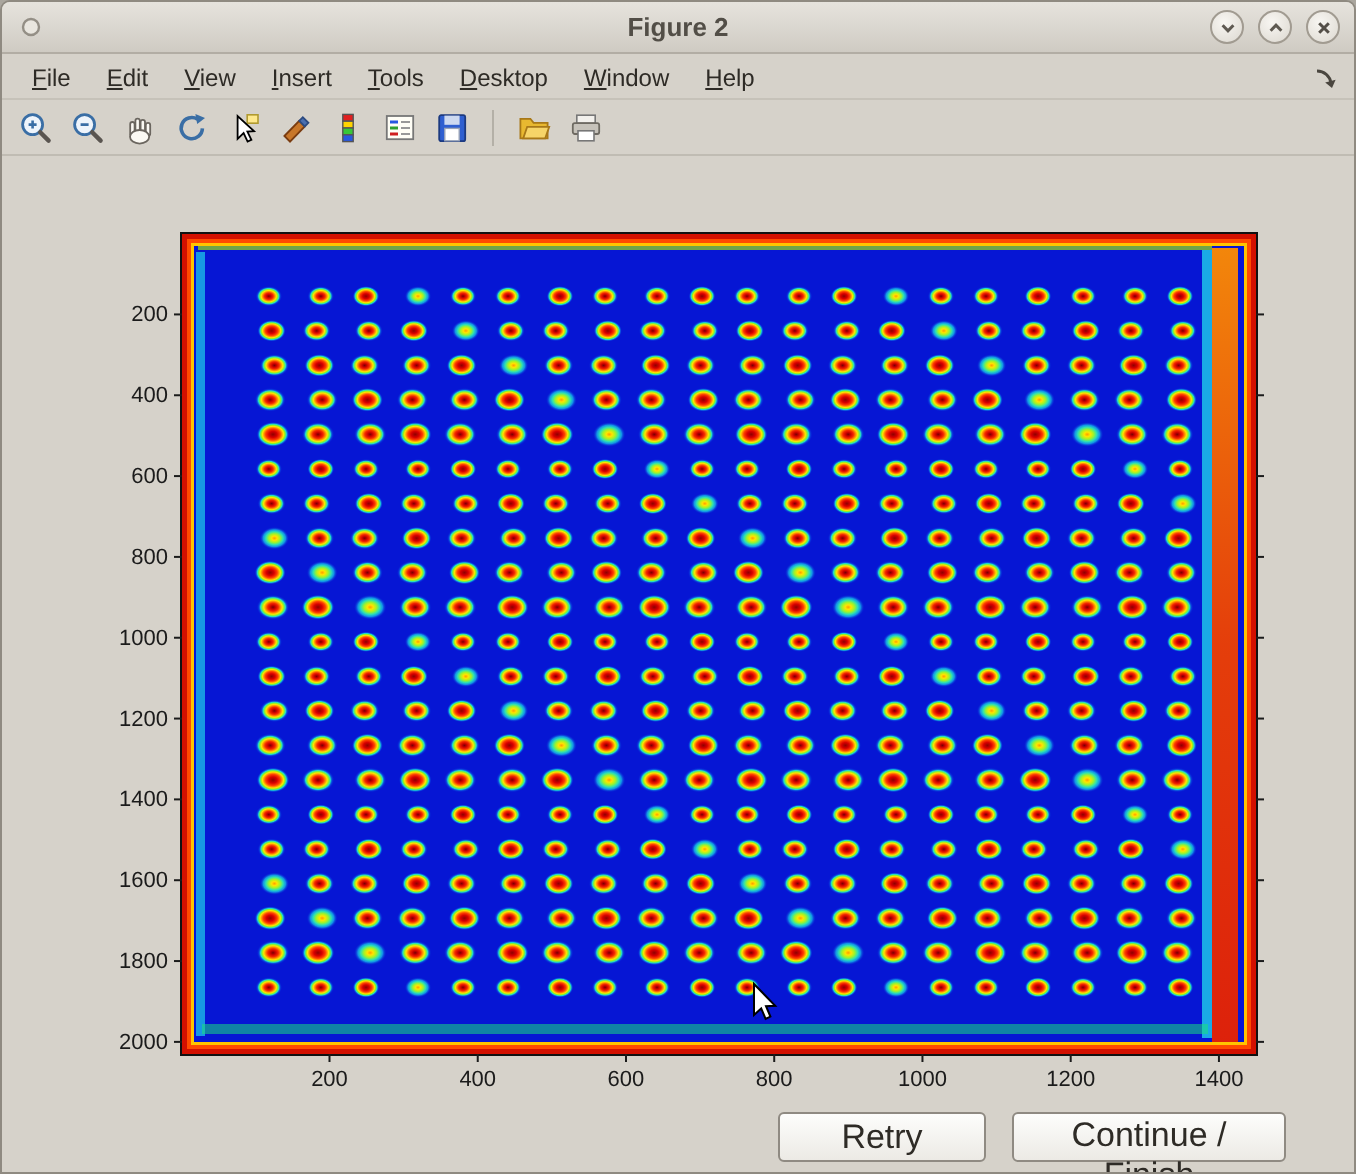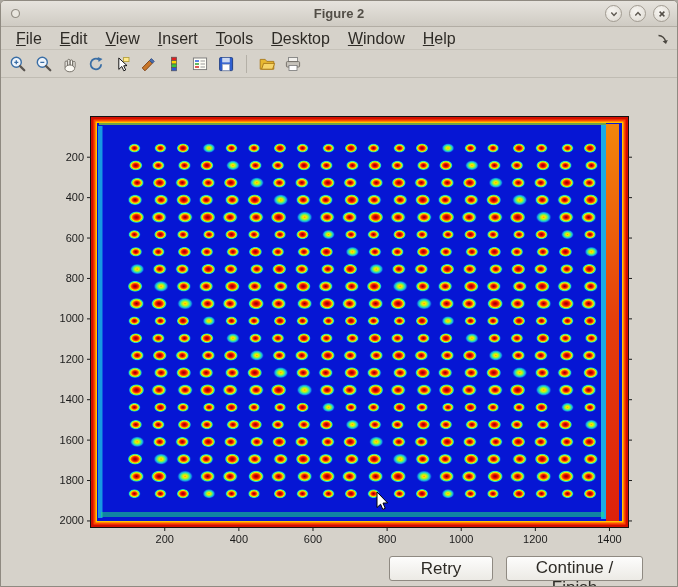--- a/index.html
+++ b/index.html
@@ -25,21 +25,21 @@
   .controls { margin-left:auto; margin-right:7px; display:flex; gap:7px; }
   .ctl {
     width:17px; height:17px; border-radius:50%;
     background:radial-gradient(circle at 40% 35%, #f8f6f2, #dcd8d0);
     border:1px solid #a19b91; display:flex; align-items:center; justify-content:center;
   }
   
   .menubar {
     position:absolute; top:27px; left:0; right:0; height:22px;
     background:#d6d2ca; border-bottom:1px solid #c6c2b9;
-    display:flex; align-items:center; font-size:16px; color:#2e2b26;
+    display:flex; align-items:center; font-size:12px; color:#2e2b26;
   }
   .menu-items { display:flex; align-items:center; padding-left:6px; }
   .menu-item { padding:3px 9px; cursor:default; }
   .mn { text-decoration:underline; }
   .dock { margin-left:auto; margin-right:7px; display:flex; }
   
   .toolbar {
     position:absolute; top:50px; left:0; right:0; height:27px;
     background:#d6d2ca; border-bottom:1px solid #c0bcb3;
     display:flex; align-items:center; padding-left:5px; gap:2px;

